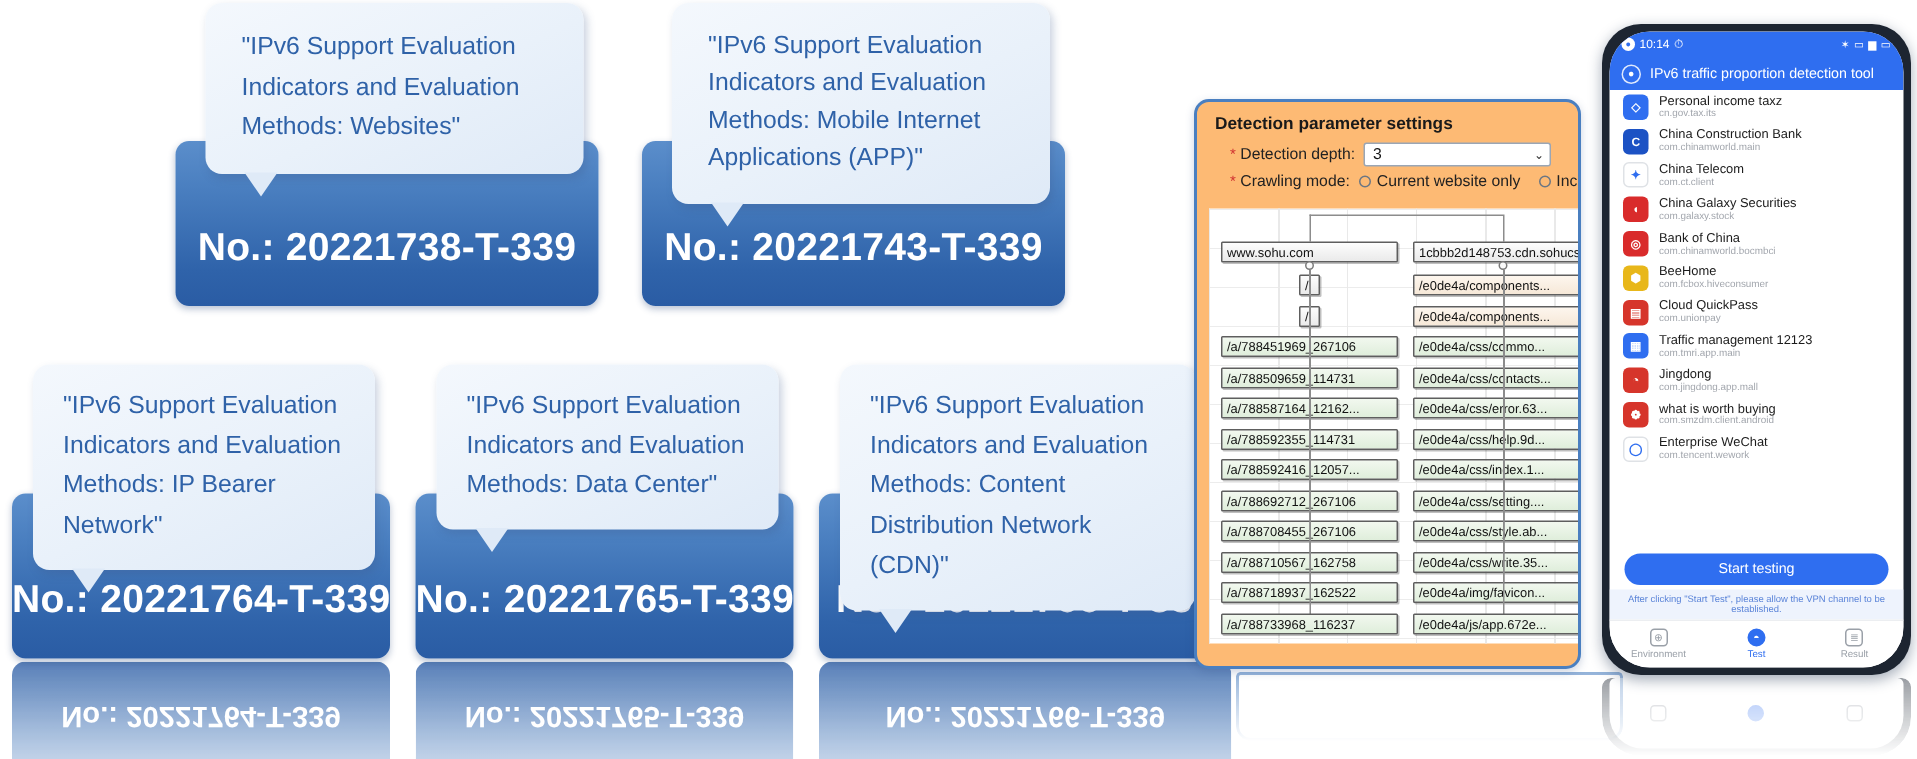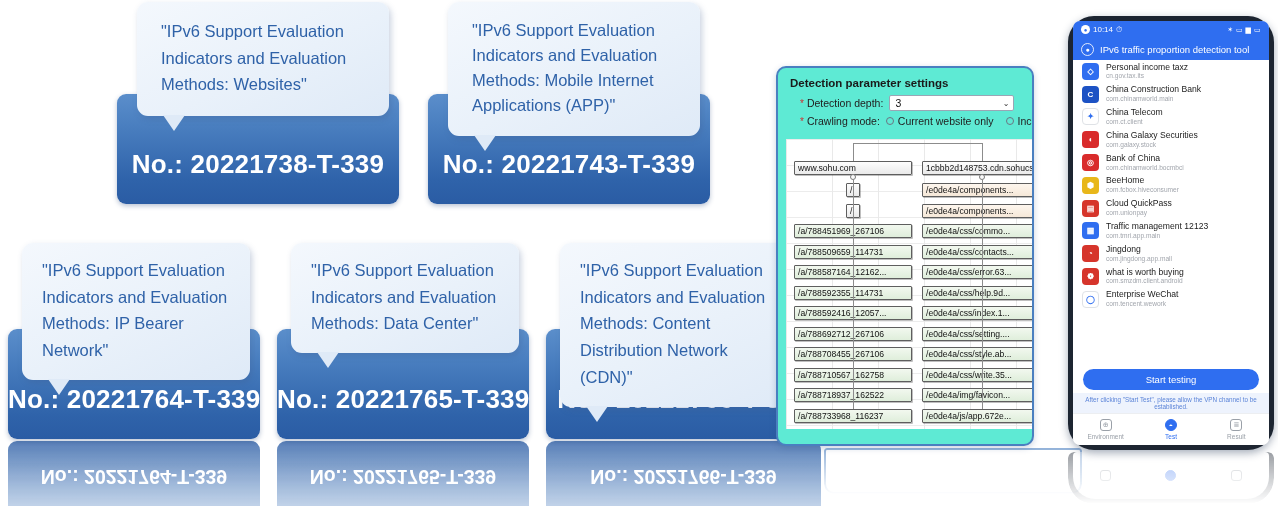--- a/index.html
+++ b/index.html
@@ -78,24 +78,24 @@
     position: absolute; left: 0; right: 0; bottom: 24px;
     text-align: center; color: #ffffff;
     font-size: 19.5px; font-weight: bold; white-space: nowrap;
   }
   #refl-ip  { left: 8px;   top: 441px; width: 252px; height: 110px; }
   #refl-dc  { left: 277px; top: 441px; width: 252px; height: 110px; }
   #refl-cdn { left: 546px; top: 441px; width: 275px; height: 110px; }
 
   
   #panel {
-    position: absolute; left: 776px; top: 66px; width: 258px; height: 380px;
+    position: absolute; left: 796px; top: 66px; width: 258px; height: 380px;
     border: 2px solid #4a7fc0;
     border-radius: 10px;
-    background: #5eead4;
+    background: #fdba74;
     overflow: hidden;
     box-shadow: 0 2px 6px rgba(50,80,130,0.25);
   }
   #panel-inner { position: absolute; inset: 3px 0 0 6px; width: 268px; }
   .panel-h {
     font-size: 11.5px; font-weight: bold; color: #1a1a1a;
     padding: 6px 0 4px 6px;
   }
   .param-row {
     display: flex; align-items: center;
@@ -149,21 +149,21 @@
   
   #phone {
     position: absolute; left: 1068px; top: 16px; width: 206px; height: 434px;
     background: #1d2531;
     border-radius: 26px;
     padding: 5px;
     box-shadow: 0 3px 9px rgba(30,50,80,0.4);
   }
   #screen {
     width: 100%; height: 100%;
-    background: #ffffff; border-radius: 7px; overflow: hidden;
+    background: #ffffff; border-radius: 27px; overflow: hidden;
     display: flex; flex-direction: column;
   }
   #statusbar {
     height: 17px; background: #2f6ef0; color: #fff;
     display: flex; align-items: center; justify-content: space-between;
     padding: 0 8px; font-size: 8px;
   }
   .sb-left { display: flex; align-items: center; gap: 3px; }
   .sb-right { display: flex; align-items: center; gap: 2px; font-size: 7px; letter-spacing:0.5px;}
   .pin {

